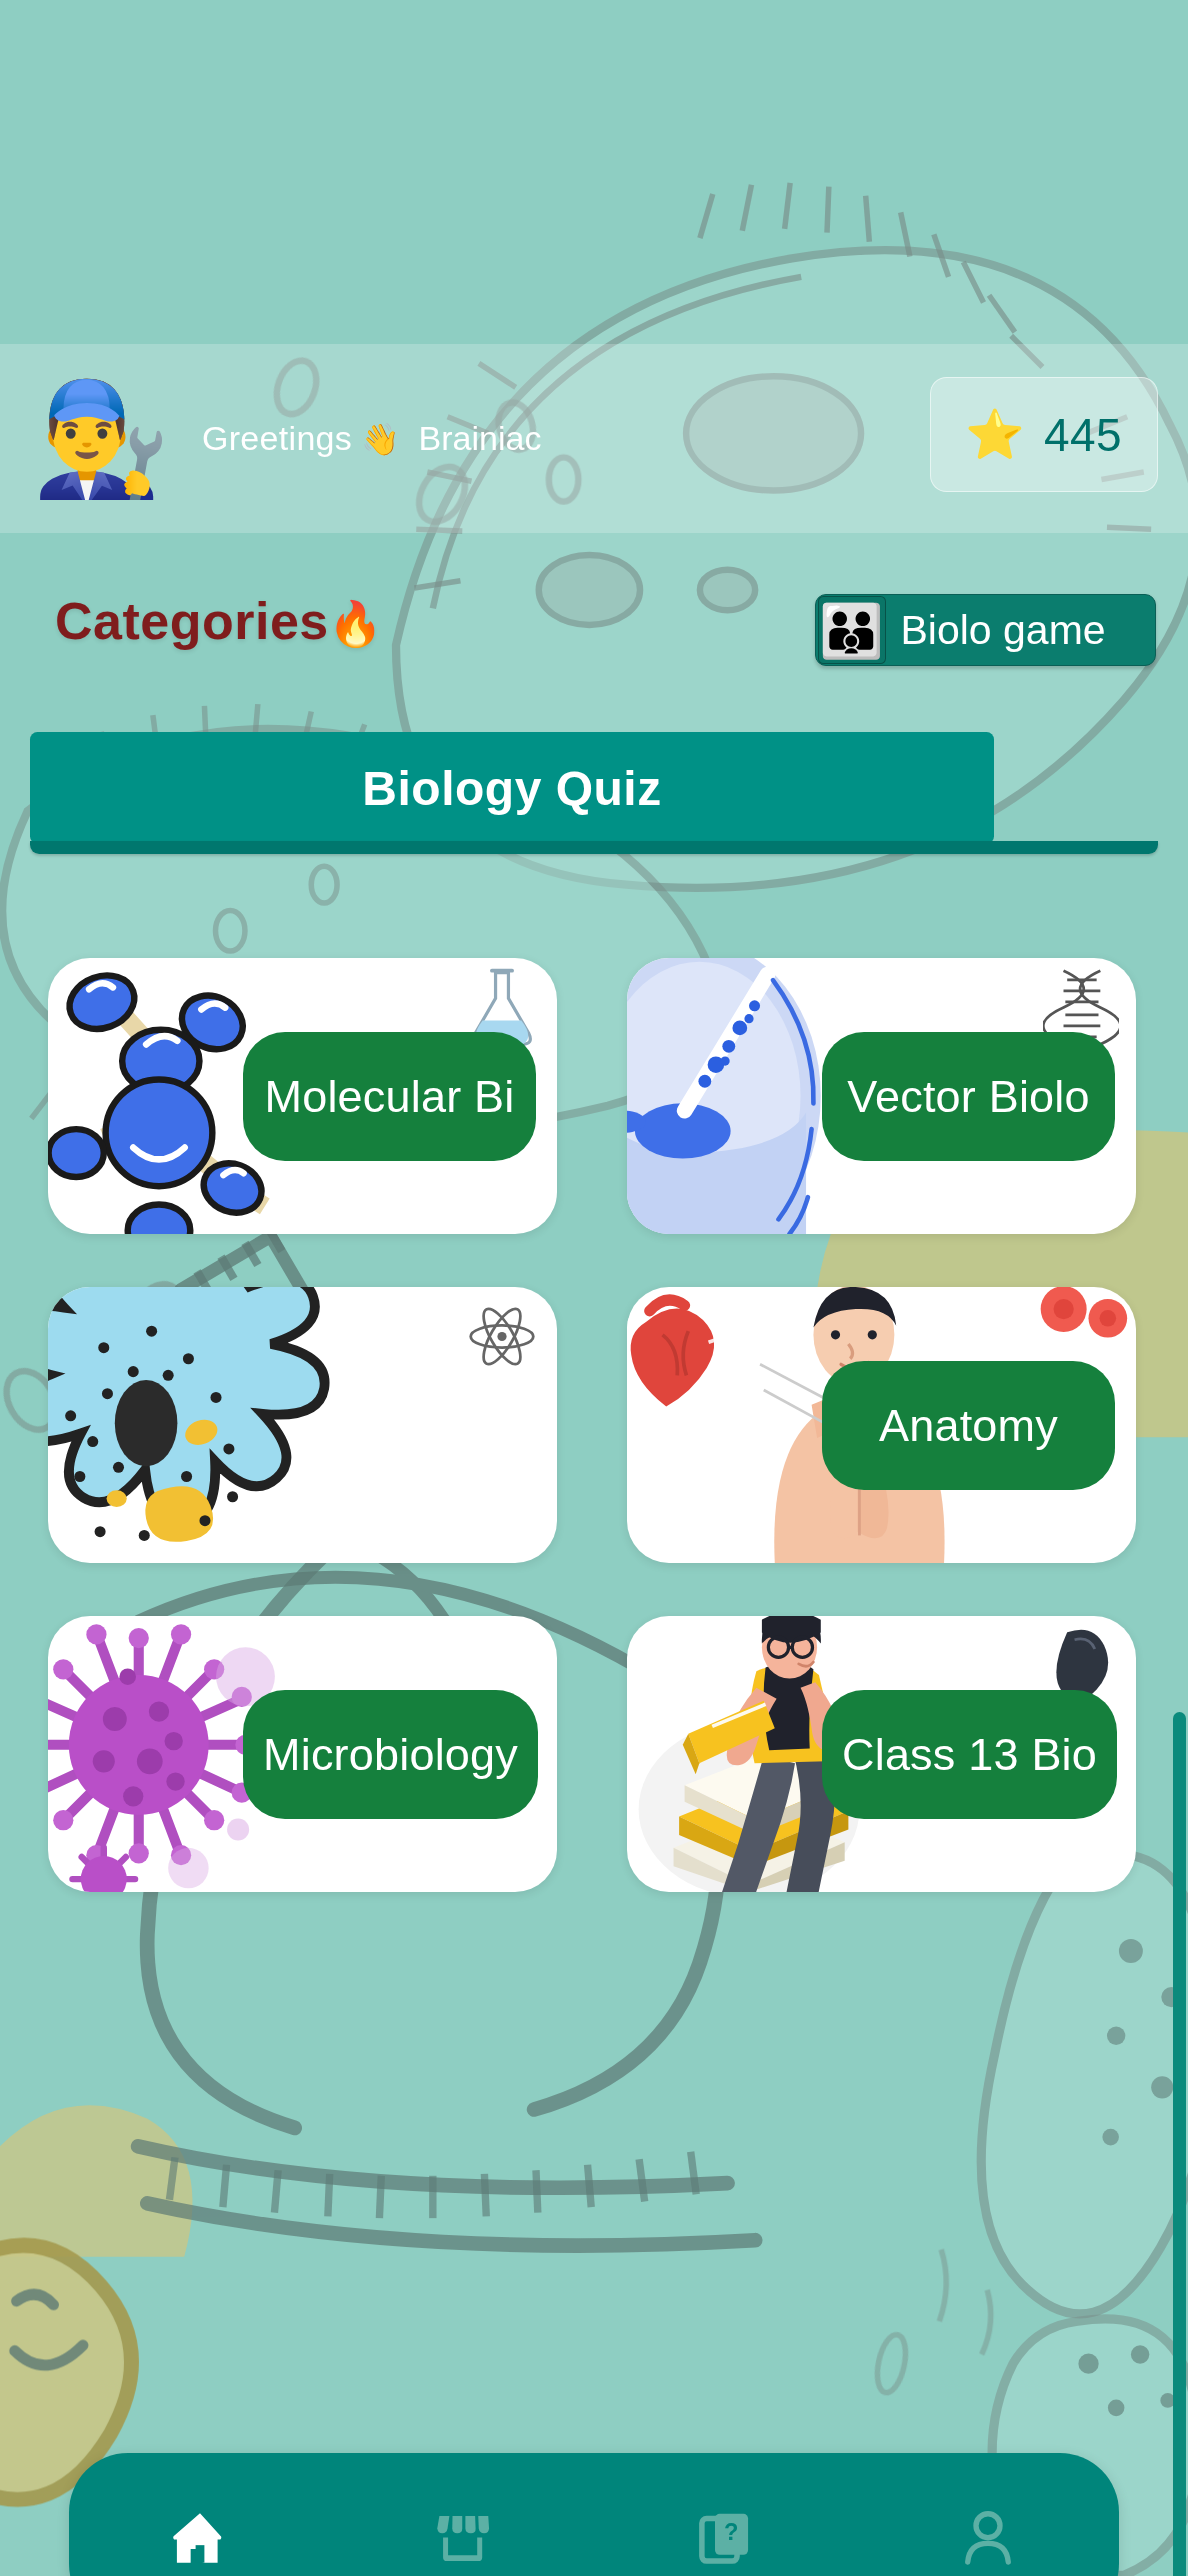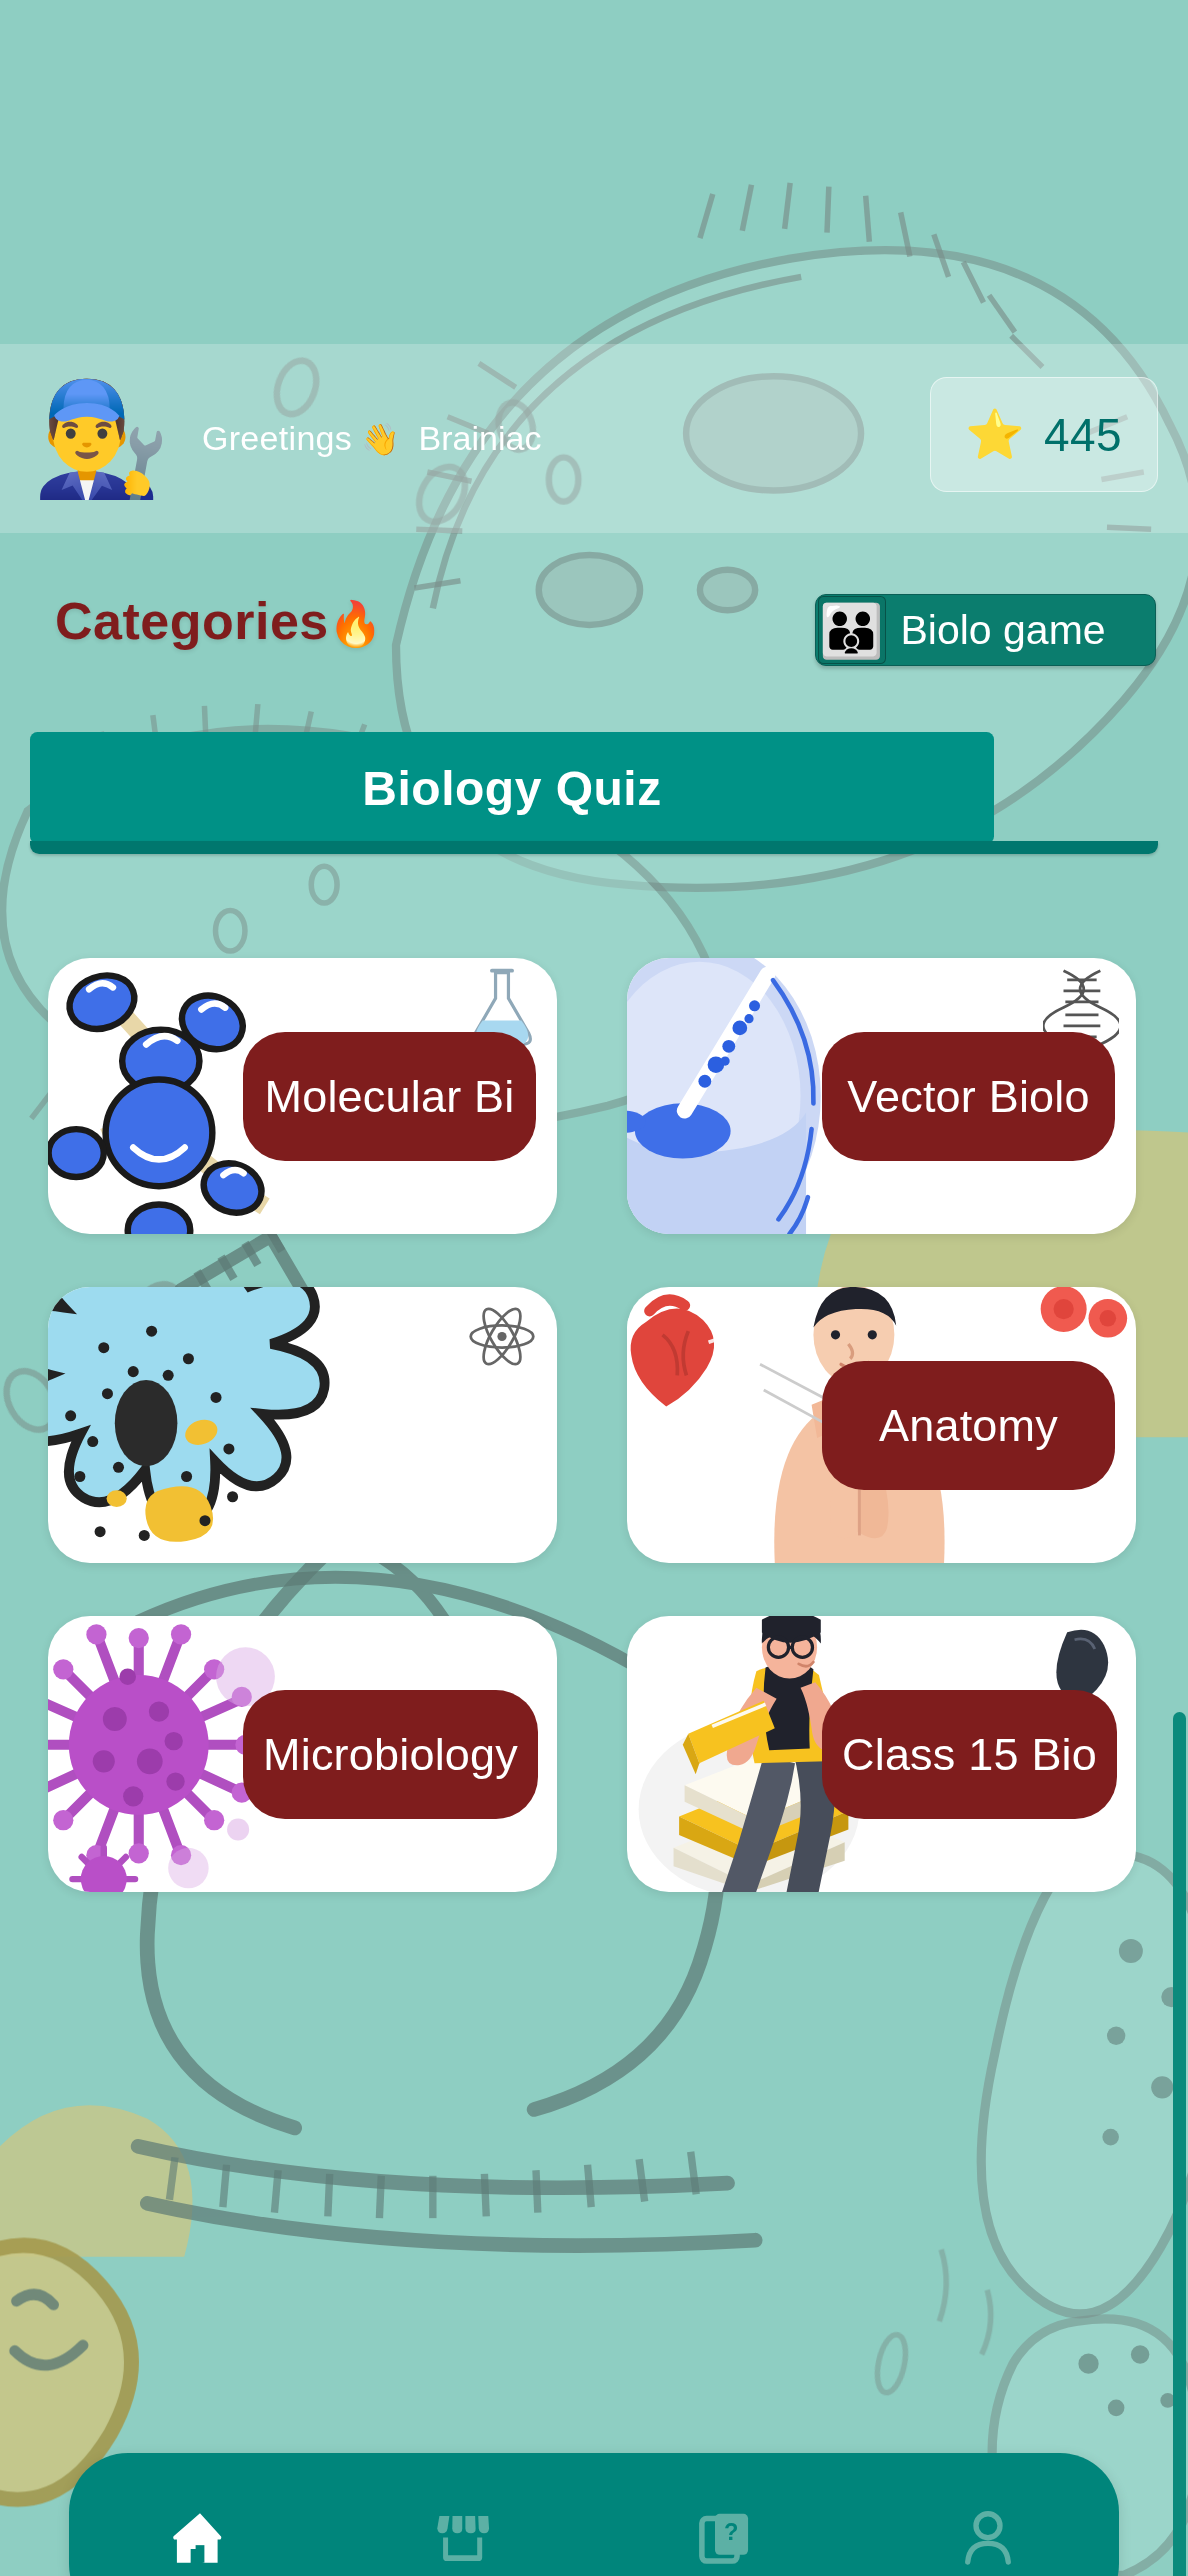--- a/index.html
+++ b/index.html
@@ -147,21 +147,21 @@
     width:100%; height:100%;
   }
   .card-corner{
     position:absolute; right:16.6px; top:9.2px;
     width:76px; height:81px;
   }
   .cat-pill{
     position:absolute;
     left:195px; top:74px;
     min-width:293px; height:129px;
-    background:#7f1d1d;
+    background:#15803d;
     border-radius:42px;
     display:flex; align-items:center; justify-content:center;
     padding:0 20px;
   }
   .cat-pill-label{
     color:#ffffff; font-size:45px;
     white-space:nowrap;
     letter-spacing:0.2px;
   }
 
@@ -637,21 +637,21 @@
             <circle cx="190" cy="34" r="11"></circle>
           <path d="M175 34 l4 0"></path>
         </g>
         <path d="M186 52 q10 6 16 -2" stroke="#d0846a" stroke-width="3" fill="none" stroke-linecap="round"></path>
       </svg>
       <svg class="card-corner" viewBox="0 0 82 88">
         <path d="M26 8 q28 -10 40 14 q12 26 -8 48 q-22 24 -38 2 q-14 -20 6 -64 z" fill="#2e3540"></path>
         <path d="M34 16 q16 -4 22 10" stroke="#596273" stroke-width="3" fill="none"></path>
       </svg>
       <div class="cat-pill">
-        <span class="cat-pill-label">Class 15 Bio</span>
+        <span class="cat-pill-label">Class 13 Bio</span>
       </div>
     </div>
 
   </div>
 </div>
 
 <div class="scroll-track">
   <div class="scroll-thumb"></div>
 </div>
 

